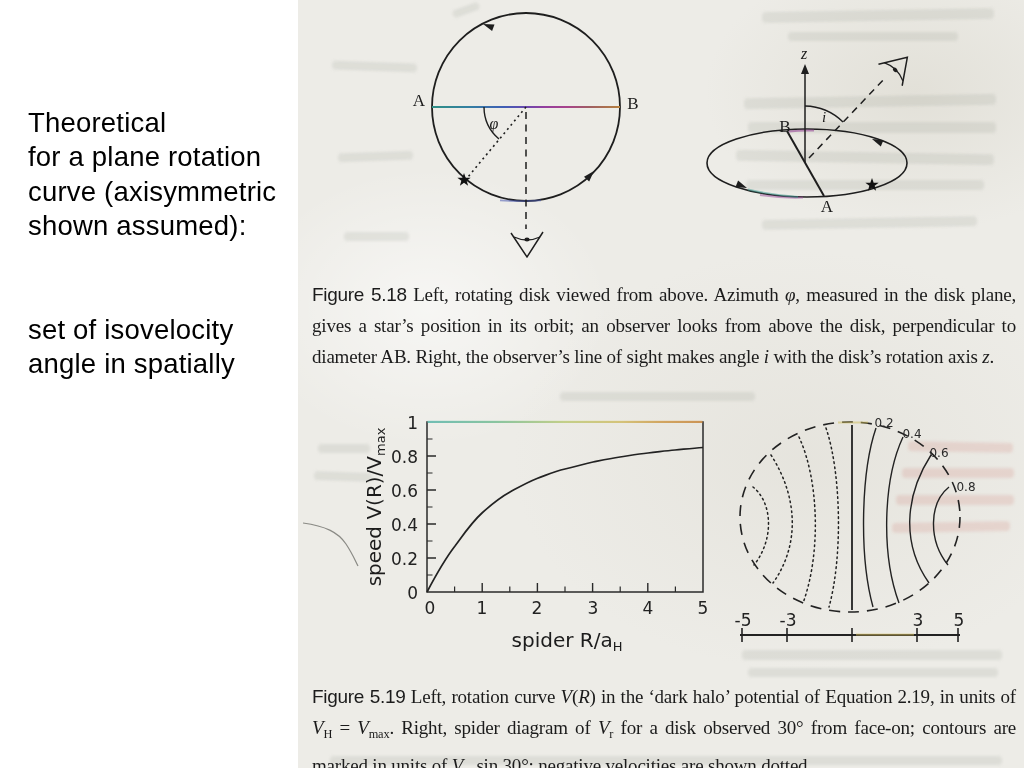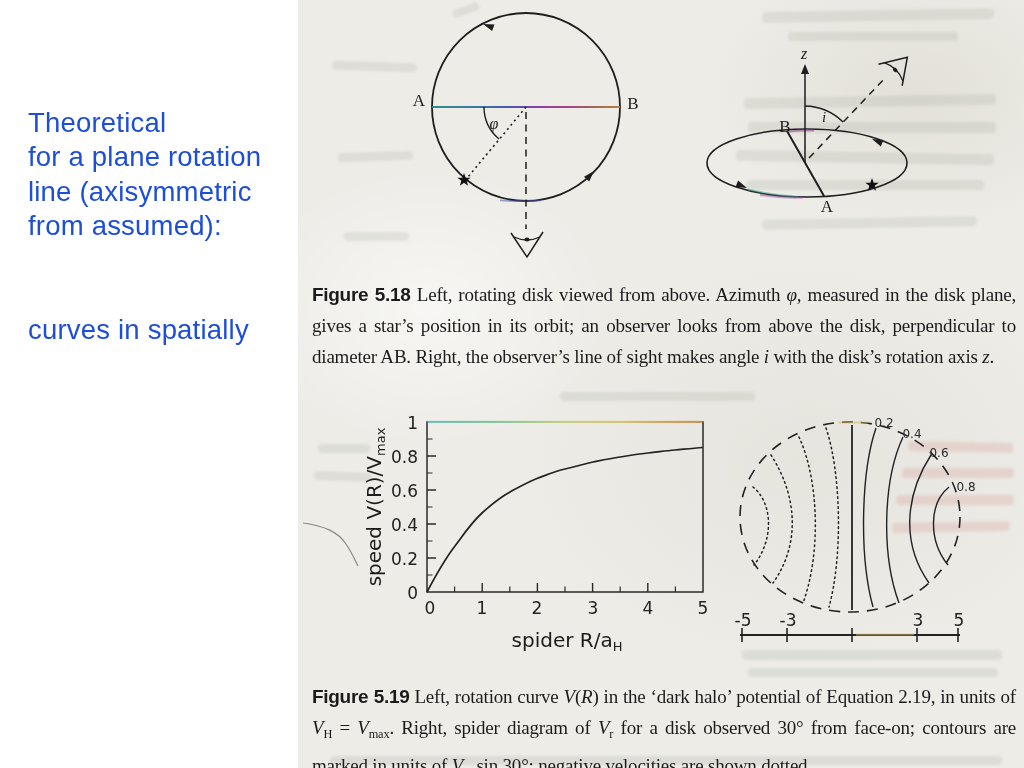--- a/index.html
+++ b/index.html
@@ -8,27 +8,27 @@
   
   .scan{position:absolute;left:298px;top:0;width:726px;height:768px;background-color:#edece7;
     background-image:
       radial-gradient(ellipse 300px 200px at 85% 12%, rgba(213,210,198,0.45), transparent 70%),
       radial-gradient(ellipse 420px 300px at 70% 60%, rgba(216,213,203,0.35), transparent 70%),
       radial-gradient(ellipse 260px 200px at 18% 40%, rgba(255,255,255,0.55), transparent 70%);}
   .smudge{position:absolute;border-radius:4px;filter:blur(1.5px);
           background:rgba(130,135,118,0.14);}
   .smudge.pink{background:rgba(205,125,115,0.20);}
   
-  .slide-text{position:absolute;left:28px;color:#1d4ed8;font-size:27.5px;line-height:34.4px;
+  .slide-text{position:absolute;left:28px;color:#000000;font-size:27.5px;line-height:34.4px;
               letter-spacing:0.2px;white-space:nowrap;}
   .slide-text .bold{font-weight:bold;}
   
   .caption{position:absolute;width:704px;color:#1b1b1b;font-family:"Liberation Serif",serif;
            font-size:19px;line-height:31px;text-align:justify;letter-spacing:-0.2px;}
-  .seg-b{font-weight:bold;font-family:"Liberation Sans",sans-serif;letter-spacing:-0.3px;}
+  .seg-b{font-weight:normal;font-family:"Liberation Sans",sans-serif;letter-spacing:-0.3px;}
   .seg-i{font-style:italic;}
   .seg-sub{font-size:0.65em;vertical-align:-0.32em;}
   
   .fig-label{position:absolute;transform:translate(-50%,-50%);color:#1c1c1c;
              font-family:"Liberation Serif",serif;font-size:17px;}
   .fig-label.it{font-style:italic;}
   .tick-label{position:absolute;color:#222;font-family:"DejaVu Sans",sans-serif;font-size:17px;}
   .tick-label.center{transform:translate(-50%,0);}
   .contour-label{position:absolute;transform:translate(-50%,-50%);color:#2a2a2a;
                  font-family:"DejaVu Sans",sans-serif;font-size:12px;}
@@ -191,20 +191,21 @@
   <span class="tick-label center" style="left:788px;top:610px;">-3</span>
   <span class="tick-label center" style="left:918px;top:610px;">3</span>
   <span class="tick-label center" style="left:959px;top:610px;">5</span>
 
   <div class="caption" style="left:312px;top:279px;"><span class="seg-b">Figure 5.18</span><span>  Left, rotating disk viewed from above. Azimuth </span><span class="seg-i">φ</span><span>, measured in the disk plane, gives a star’s position in its orbit; an observer looks from above the disk, perpendicular to diameter AB. Right, the observer’s line of sight makes angle </span><span class="seg-i">i</span><span> with the disk’s rotation axis </span><span class="seg-i">z</span><span>.</span></div>
   <div class="caption" style="left:312px;top:681px;"><span class="seg-b">Figure 5.19</span><span>  Left, rotation curve </span><span class="seg-i">V</span><span>(</span><span class="seg-i">R</span><span>) in the ‘dark halo’ potential of Equation 2.19, in units of </span><span class="seg-i">V</span><span class="seg-sub">H</span><span> = </span><span class="seg-i">V</span><span class="seg-sub">max</span><span>. Right, spider diagram of </span><span class="seg-i">V</span><span class="seg-sub">r</span><span> for a disk observed 30° from face-on; contours are marked in units of </span><span class="seg-i">V</span><span class="seg-sub">H</span><span> sin 30°; negative velocities are shown dotted.</span></div>
 
   <div class="slide-text" style="top:106px;">
     <div>Theoretical</div>
     <div>for a plane rotation</div>
-    <div>line (axisymmetric</div>
-    <div>from assumed):</div>
+    <div>curve (axisymmetric</div>
+    <div>shown assumed):</div>
   </div>
   <div class="slide-text" style="top:313px;">
-    <div>curves in spatially</div>
+    <div>set of isovelocity</div>
+    <div>angle in spatially</div>
   </div>
 
 </div>
 
 </body></html>

